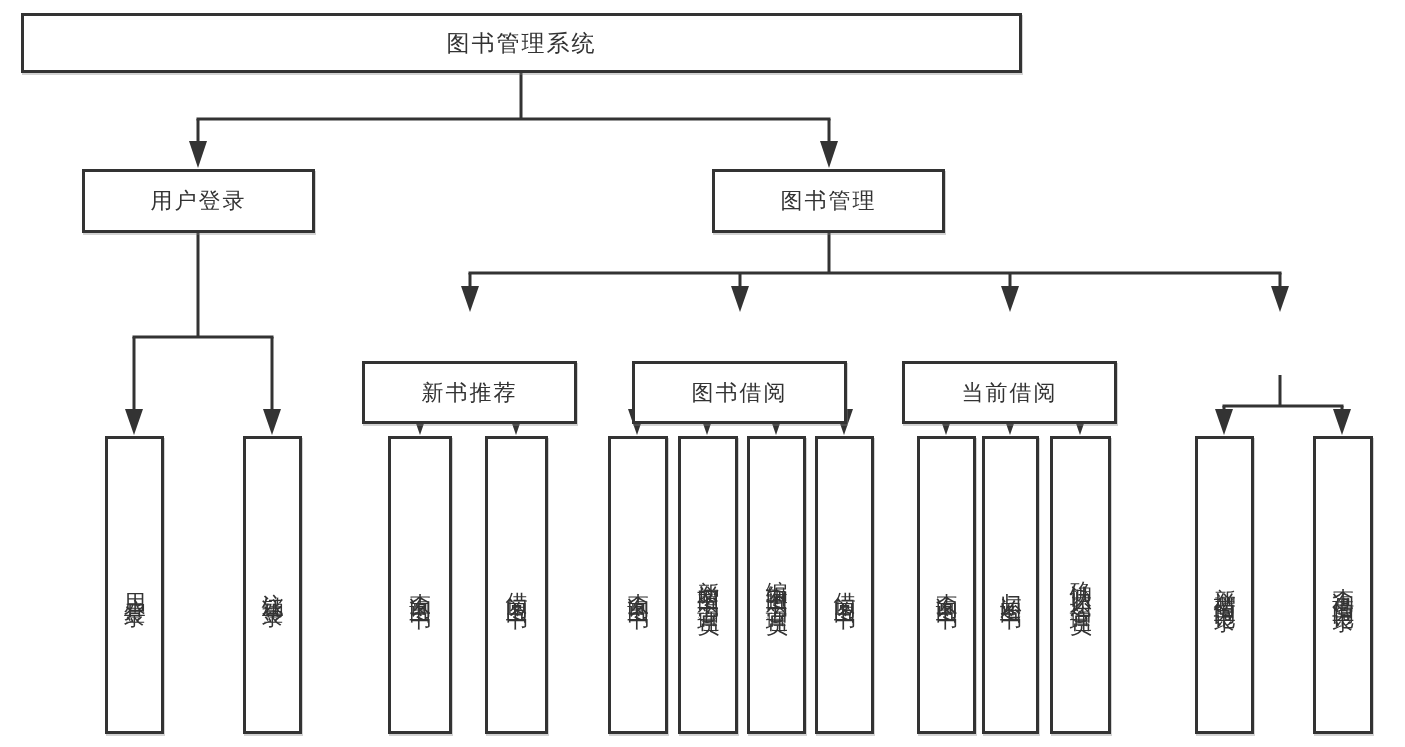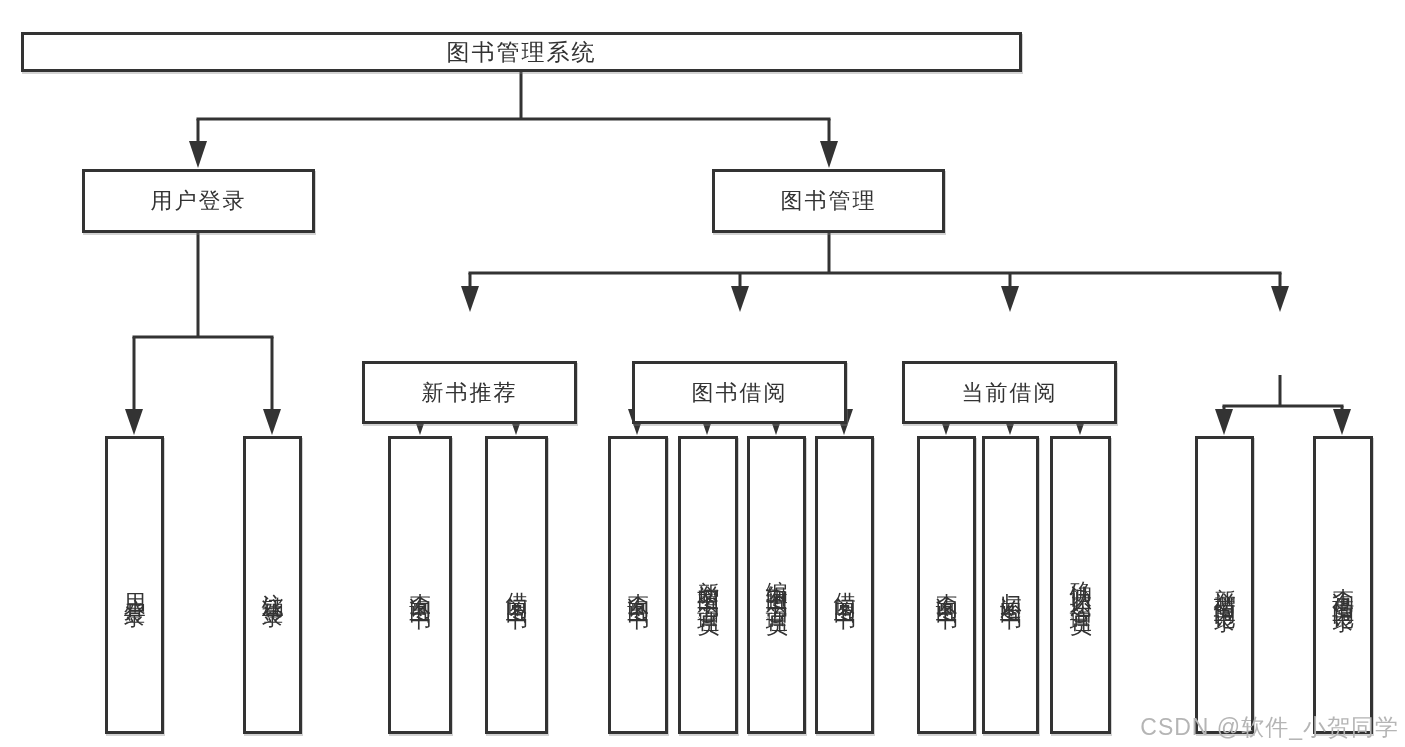--- a/index.html
+++ b/index.html
@@ -32,21 +32,21 @@
     justify-content: center;
     z-index: 1;
     box-shadow: 1px 2px 0 rgba(130,130,130,0.35);
   }
   .box .h {
     font-size: 22px;
     letter-spacing: 2px;
     color: #333333;
     white-space: nowrap;
   }
-  .root  { left: 21px;  top: 13px;  width: 1001px; height: 40px; margin-top: 19px; }
+  .root  { left: 21px;  top: 13px;  width: 1001px; height: 60px; }
   .root .h { font-size: 23px; }
   .lvl2  { top: 169px; height: 64px; width: 233px; }
   .b-user { left: 82px; }
   .b-mgmt { left: 712px; }
   .lvl3  { top: 313px; height: 63px; width: 215px; margin-top: 48px; }
   .b-new    { left: 362px; }
   .b-borrow { left: 632px; }
   .b-cur    { left: 902px; }
   .b-rec    { left: 1172px; width: 216px; }
   .leaf {
@@ -240,14 +240,13 @@
     <span class="v">确认归还（管理员）</span>
   </div>
 
   <div class="box leaf lf-5a">
     <span class="v">新增借阅记录</span>
   </div>
   <div class="box leaf lf-5b">
     <span class="v">查询借阅记录</span>
   </div>
 
-  <div id="watermark">CSDN @软件_小贺同学</div>
 </div>
 
 </body></html>

